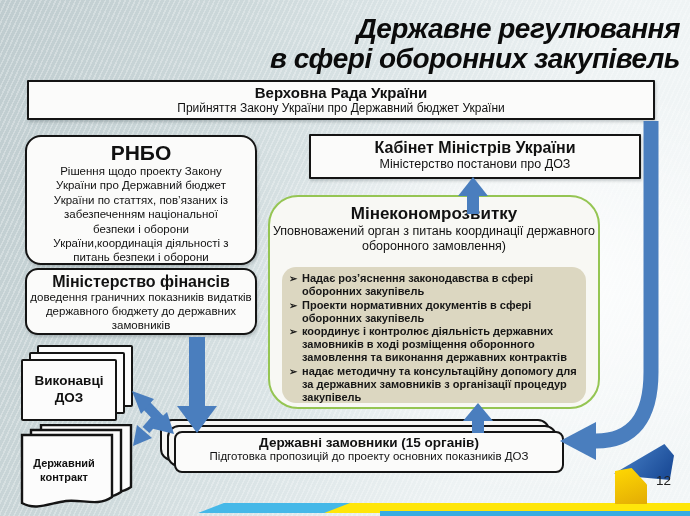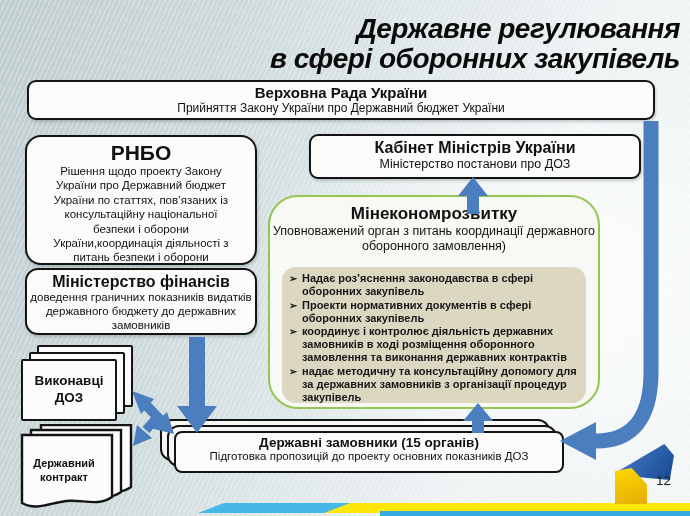--- a/index.html
+++ b/index.html
@@ -21,21 +21,21 @@
 
   
   .slide-title{
     right:10px; top:14px; width:520px; text-align:right;
     font-weight:bold; font-style:italic; font-size:28px; line-height:1.08;
     color:#0b0b0b; letter-spacing:-0.5px; z-index:4;
   }
 
   
   .node{
-    background:#fbfbfa; border:2.5px solid #141414; border-radius:9px;
+    background:#fbfbfa; border:2.5px solid #141414; border-radius:1px;
     box-sizing:border-box; text-align:center; z-index:3;
     box-shadow:1px 2px 3px rgba(60,70,75,0.25);
   }
   .node .t{font-weight:bold;}
   .node .b{line-height:1.22;}
 
   #box-verkhovna{left:27px; top:80px; width:628px; height:40px; padding-top:2px;}
   #box-verkhovna .t{font-size:15px;}
   #box-verkhovna .b{font-size:12px;}
 
@@ -130,21 +130,21 @@
     <div>в сфері оборонних закупівель</div>
   </div>
 
   <div class="abs node" id="box-verkhovna">
     <div class="t">Верховна Рада України</div>
     <div class="b">Прийняття Закону України про Державний бюджет України</div>
   </div>
 
   <div class="abs node" id="box-rnbo">
     <div class="t">РНБО</div>
-    <div class="b">Рішення щодо проекту Закону України про Державний бюджет України по статтях,  пов’язаних із консультаційну національної безпеки і оборони України,координація діяльності з питань безпеки і оборони</div>
+    <div class="b">Рішення щодо проекту Закону України про Державний бюджет України по статтях,  пов’язаних із забезпеченням національної безпеки і оборони України,координація діяльності з питань безпеки і оборони</div>
   </div>
 
   <div class="abs node" id="box-kabmin">
     <div class="t">Кабінет Міністрів України</div>
     <div class="b">Міністерство постанови  про ДОЗ</div>
   </div>
 
   <div class="abs" id="box-minekonom">
     <div class="t">Мінекономрозвитку</div>
     <div class="b">Уповноважений орган з питань координації державного оборонного замовлення)</div>

